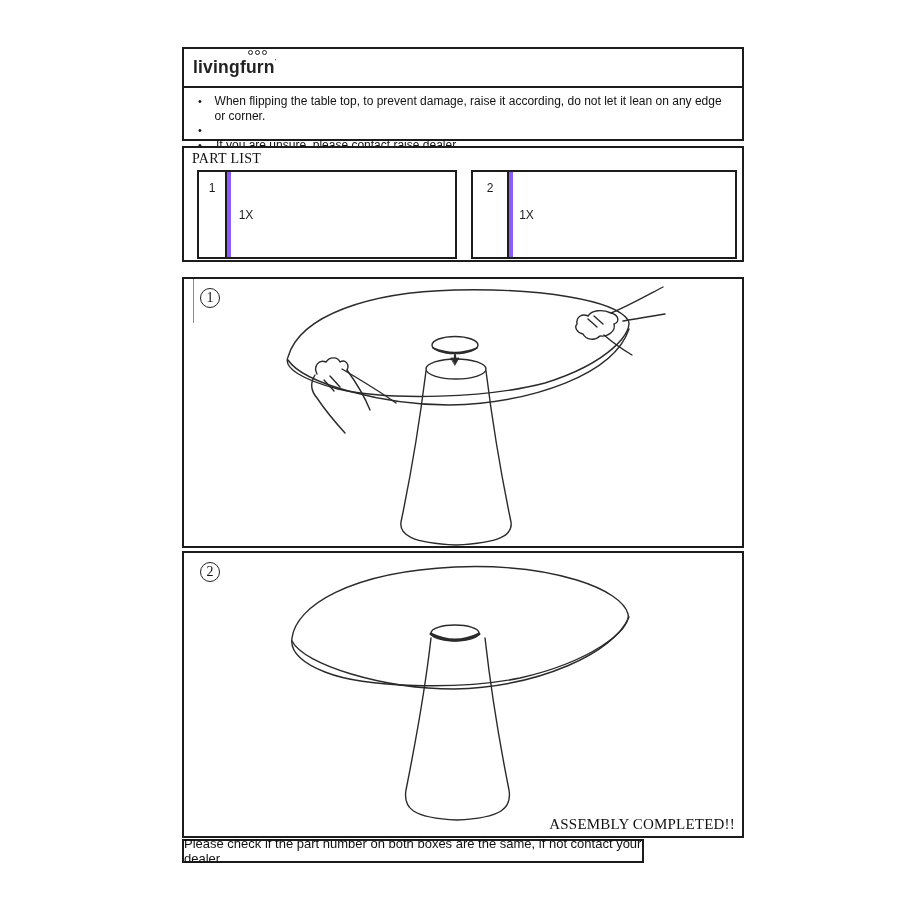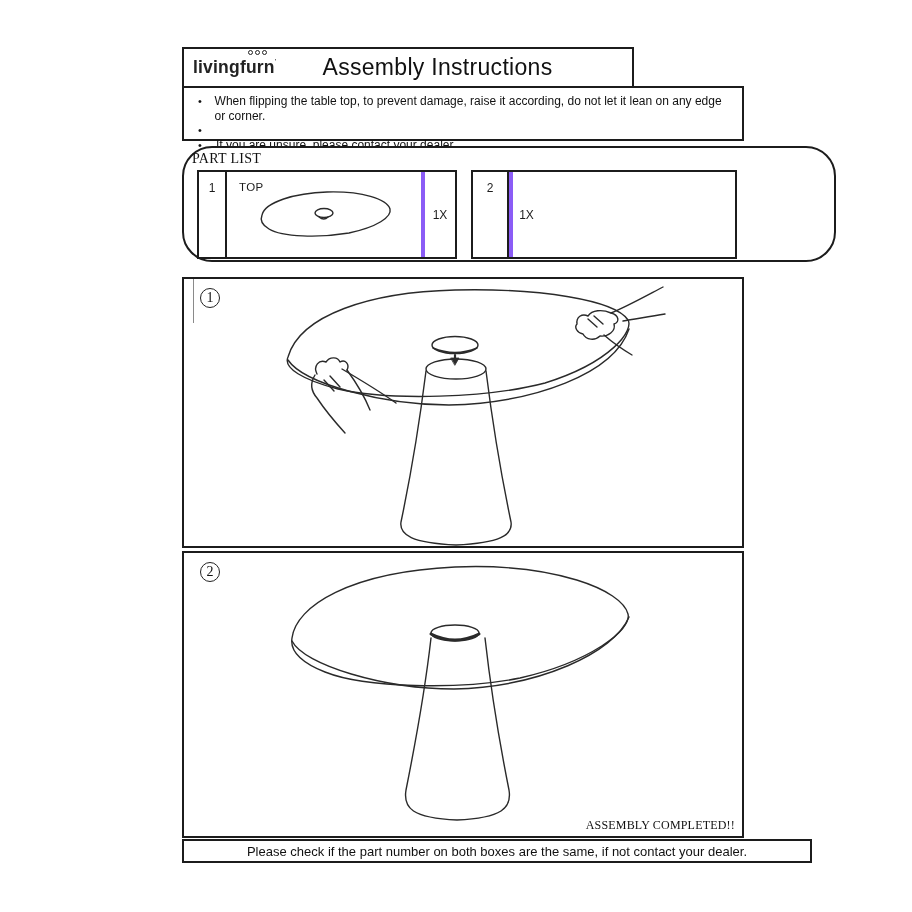--- a/index.html
+++ b/index.html
@@ -2,35 +2,35 @@
 <html><head>
 <meta charset="utf-8">
 <style>
   * { margin:0; padding:0; box-sizing:border-box; }
   html,body { width:912px; height:912px; background:#ffffff; overflow:hidden;
     font-family:"Liberation Sans", sans-serif; color:#1c1c1c; }
   .doc { position:absolute; left:182px; top:47px; width:562px; height:816px; }
   .box { position:absolute; border:2px solid #1c1c1c; background:#fff; }
 
   
-  .header { left:0; top:0; width:452px; height:41px; display:flex; align-items:center; }
+  .header { left:0; top:0; width:562px; height:41px; display:flex; align-items:center; }
   .logo-wrap { position:relative; margin-left:9px; width:110px; }
   .logo-text { font-weight:bold; font-size:17.5px; letter-spacing:0.2px; color:#222; }
   .logo-dots { position:absolute; left:55px; top:-7px; display:flex; gap:2px; }
   .logo-dots span { width:5px; height:5px; border:1.3px solid #222; border-radius:50%; display:inline-block; }
   .logo-mark { font-size:8px; vertical-align:top; color:#222; }
   .title { flex:1; text-align:center; font-size:23px; letter-spacing:0.3px; padding-right:60px; color:#111; }
 
   
   .warnings { left:0; top:39px; width:562px; height:55px; padding:6px 10px 0 14px; }
   .warn-line { display:flex; font-size:12px; line-height:14.5px; color:#111; }
   .warn-bullet { width:18px; text-align:left; font-size:11px; }
 
   
-  .partlist { left:0; top:99px; width:654px; height:116px;border-radius:30px; }
+  .partlist { left:0; top:99px; width:562px; height:116px; }
   .partlist-title { font-family:"Liberation Serif", serif; font-size:14px; letter-spacing:0.3px;
     padding:3px 0 0 8px; color:#111; }
   .part-box { position:absolute; border:2px solid #1c1c1c; top:22px; height:89px; display:flex; }
   .pb1 { left:13px; width:260px; }
   .pb2 { left:287px; width:266px; }
   .part-num { border-right:2px solid #1c1c1c; display:flex; justify-content:center;
     padding-top:9px; font-size:12px; }
   .pb1 .part-num { width:28px; }
   .pb2 .part-num { width:36px; }
   .part-main { position:relative; flex:1; }
@@ -43,73 +43,64 @@
 
   
   .step1 { left:0; top:230px; width:562px; height:271px; }
   .step2 { left:0; top:504px; width:562px; height:287px; }
   .step-label { position:absolute; left:16px; top:9px; width:20px; height:20px;
     border:1.2px solid #222; border-radius:50%; display:flex; align-items:center; justify-content:center;
     font-family:"Liberation Serif", serif; font-size:14px; color:#111; }
   .step-svg { position:absolute; left:0; top:0; width:100%; height:100%; }
   .artifact { position:absolute; left:9px; top:0; width:1px; height:44px; background:#8a8a8a; }
   .completed { position:absolute; right:7px; bottom:3px; font-family:"Liberation Serif", serif;
-    font-size:12px; letter-spacing:0.2px; color:#111; }
+    font-size:15px; letter-spacing:0.2px; color:#111; }
 
   
-  .footer { left:0; top:792px; width:630px; height:24px; display:flex; align-items:center; justify-content:center;
+  .footer { left:0; top:792px; width:462px; height:24px; display:flex; align-items:center; justify-content:center;
     font-size:13px; color:#111; }
 
   svg path, svg ellipse, svg line, svg polyline { fill:none; stroke:#2a2a2a; stroke-width:1.4;
     stroke-linecap:round; stroke-linejoin:round; }
 </style>
 </head>
 <body>
 
 <div class="doc">
 
   <div class="box header">
     <div class="logo-wrap">
       <span class="logo-dots">
           <span></span>
           <span></span>
           <span></span>
         </span>
       <span class="logo-text">livingfurn</span><span class="logo-mark">'</span>
     </div>
-    <div class="title">Assembly Instructions</div>
   </div>
 
   <div class="box warnings">
     <div class="warn-line">
       <span class="warn-bullet">•</span>
       <span>When flipping the table top, to prevent damage, raise it according, do not let it lean on any edge or corner.</span>
     </div>
     <div class="warn-line">
       <span class="warn-bullet">•</span>
     </div>
     <div class="warn-line">
       <span class="warn-bullet">•</span>
-      <span>If you are unsure, please contact your dealer.</span>
+      <span>If you are unsure, please contact raise dealer.</span>
     </div>
   </div>
 
   <div class="box partlist">
     <div class="partlist-title">PART LIST</div>
 
     <div class="part-box pb1">
       <div class="part-num">1</div>
-      <div class="part-main">
-        <span class="part-name">TOP</span>
-        <svg class="part-svg" viewBox="0 0 194 85">
-          <path d="M 35 43 C 38 30 68 21 100 20 C 135 19 160 27 163 37 C 165 45 150 55 122 61 C 92 66 55 65 42 57 C 35 53 33 48 35 43 Z"></path>
-          <ellipse cx="97" cy="41" rx="9" ry="4.5"></ellipse>
-          <path d="M 92 45 Q 97 49 101 45"></path>
-        </svg>
-      </div>
       <div class="part-qty">1X</div>
     </div>
 
     <div class="part-box pb2">
       <div class="part-num">2</div>
       <div class="part-qty">1X</div>
     </div>
   </div>
 
   <div class="box step1">

